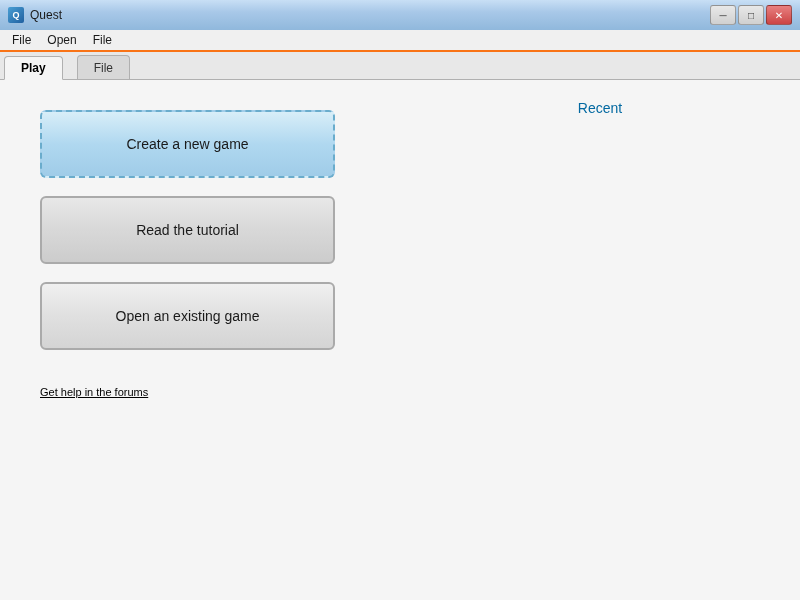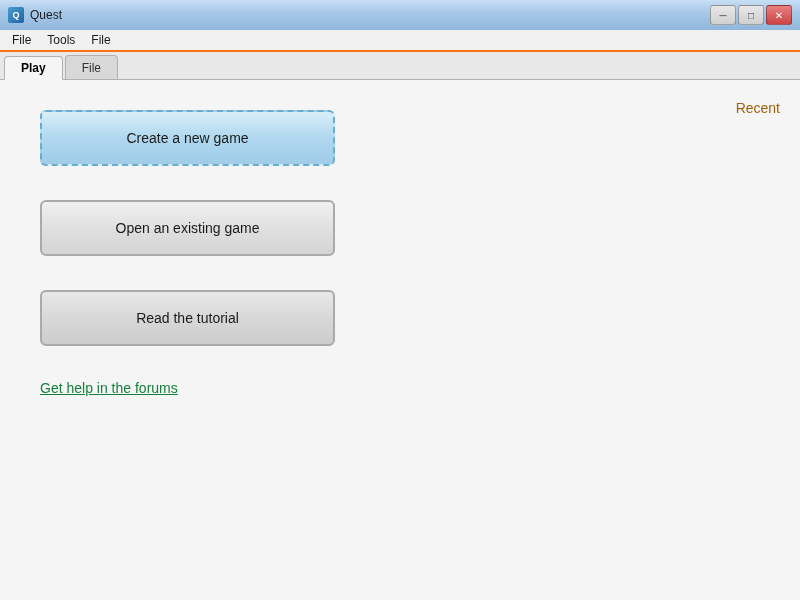--- a/index.html
+++ b/index.html
@@ -110,21 +110,21 @@
     .tab {
       height: 24px;
       padding: 0 16px;
       display: flex;
       align-items: center;
       font-size: 12px;
       cursor: pointer;
       border: 1px solid #b0b0b0;
       border-bottom: none;
       border-radius: 4px 4px 0 0;
-      margin-right: 2px;
+      margin-right: 14px;
       background: #d8d8d8;
       color: #333;
     }
 
     .tab.active {
       background: #f5f5f5;
       border-bottom: 1px solid #f5f5f5;
       font-weight: 600;
       color: #000;
       position: relative;
@@ -147,30 +147,30 @@
       flex-direction: column;
     }
 
     .right-panel {
       flex: 1;
       padding: 20px;
     }
 
     .recent-title {
       font-size: 14px;
-      color: #a16207;
-      text-align: right;
+      color: #0369a1;
+      text-align: center;
       margin-bottom: 16px;
     }
 
     
     .action-btn {
       width: 295px;
-      height: 56px;
-      margin-bottom: 34px;
+      height: 68px;
+      margin-bottom: 18px;
       border-radius: 6px;
       font-size: 14px;
       cursor: pointer;
       display: flex;
       align-items: center;
       justify-content: center;
       border: 2px solid;
     }
 
     .create-btn {
@@ -188,25 +188,25 @@
     }
 
     .tutorial-btn {
       background: linear-gradient(180deg, #e8e8e8 0%, #d8d8d8 50%, #cccccc 100%);
       border-color: #aaaaaa;
       border-style: solid;
       color: #1a1a1a;
     }
 
     .help-link {
-      color: #15803d;
+      color: #000000;
       text-decoration: underline;
-      font-size: 14px;
-      cursor: pointer;
-      margin-top: 0;
+      font-size: 11px;
+      cursor: pointer;
+      margin-top: 18px;
       display: inline-block;
     }
 
     .buttons-section {
       margin-top: 10px;
     }
   </style>
 </head>
 <body>
 
@@ -219,34 +219,34 @@
   </div>
   <div class="title-bar-controls">
     <div class="title-btn">─</div>
     <div class="title-btn">□</div>
     <div class="title-btn close-btn">✕</div>
   </div>
 </div>
 
 <div class="menu-bar">
   <div class="menu-item">File</div>
-  <div class="menu-item">Tools</div>
+  <div class="menu-item">Open</div>
   <div class="menu-item">File</div>
 </div>
 
 <div class="tab-bar">
   <div class="tab active">Play</div>
   <div class="tab">File</div>
 </div>
 
 <div class="main-content">
   <div class="left-panel">
     <div class="buttons-section">
       <button class="action-btn create-btn">Create a new game</button>
+      <button class="action-btn tutorial-btn">Read the tutorial</button>
       <button class="action-btn open-btn">Open an existing game</button>
-      <button class="action-btn tutorial-btn">Read the tutorial</button>
     </div>
     <a class="help-link">Get help in the forums</a>
   </div>
   <div class="right-panel">
     <div class="recent-title">Recent</div>
   </div>
 </div>
 
 </body></html>

